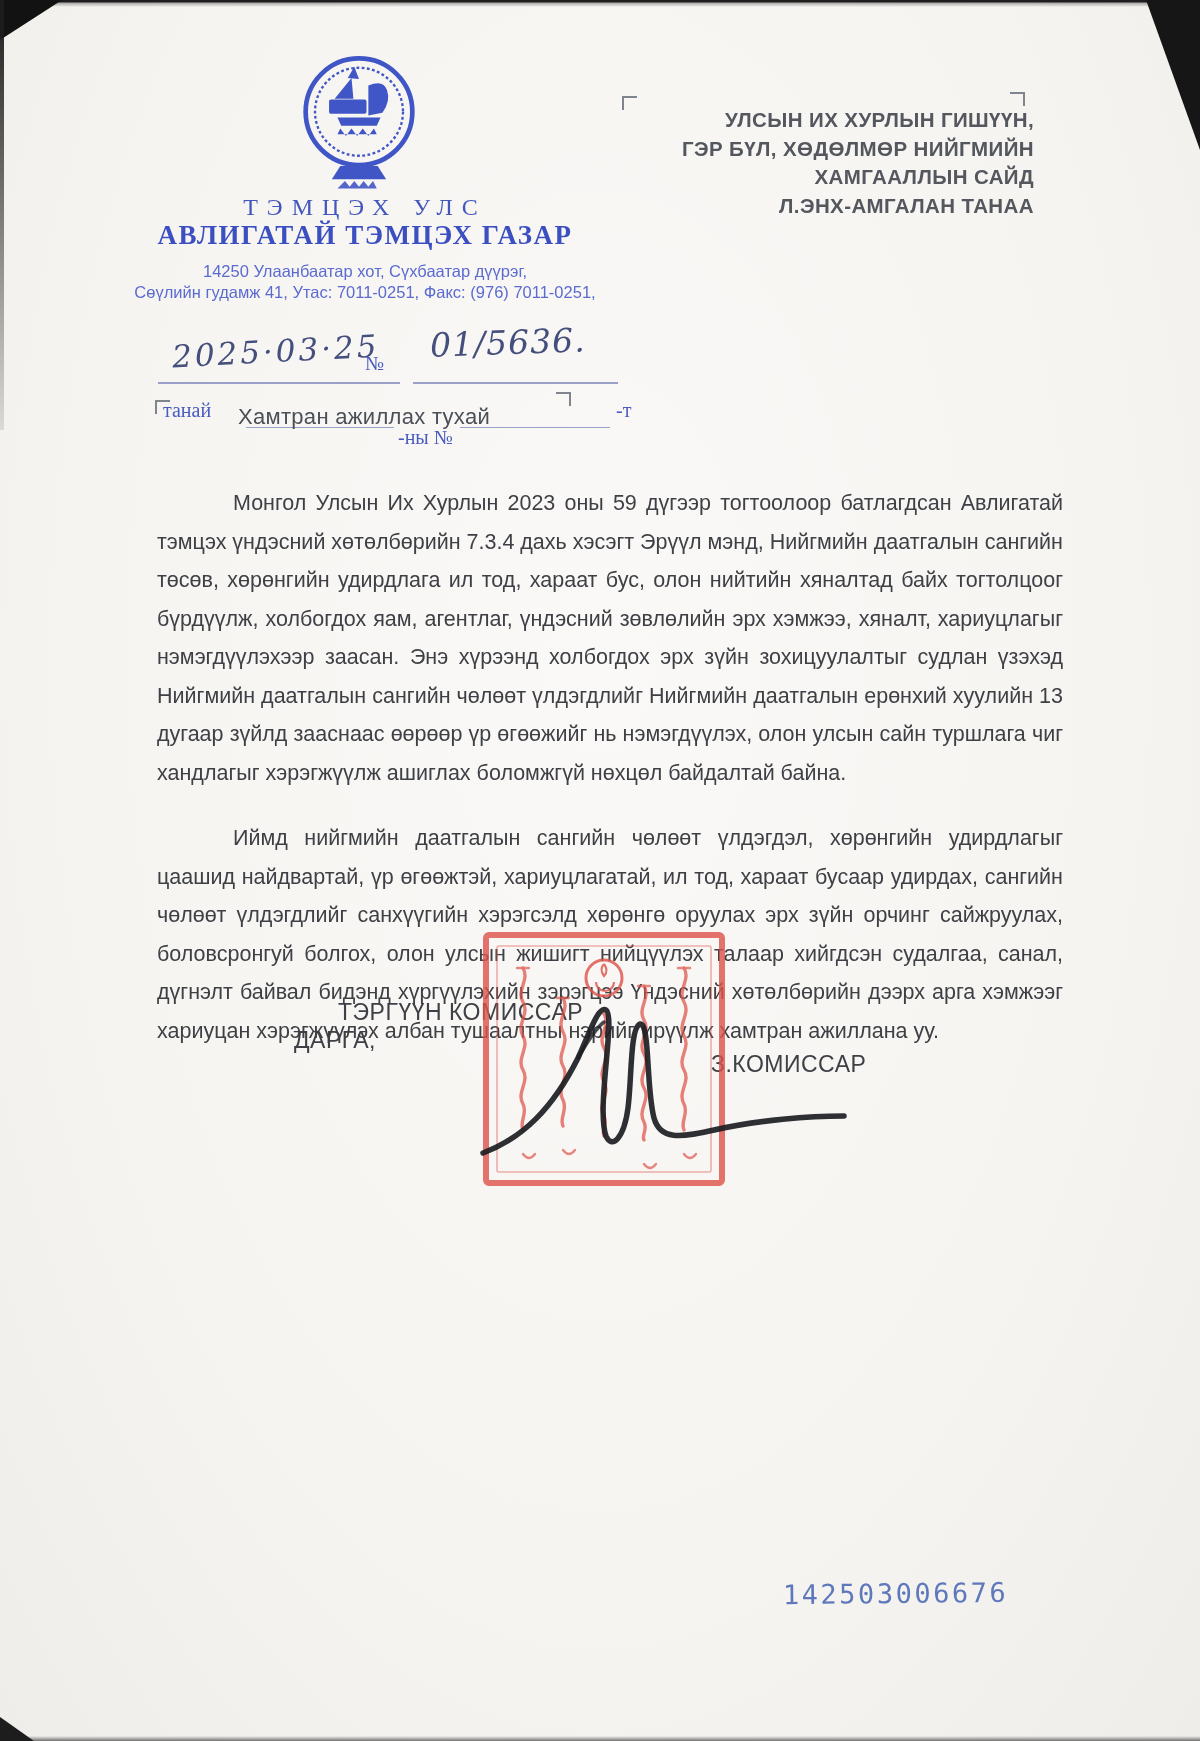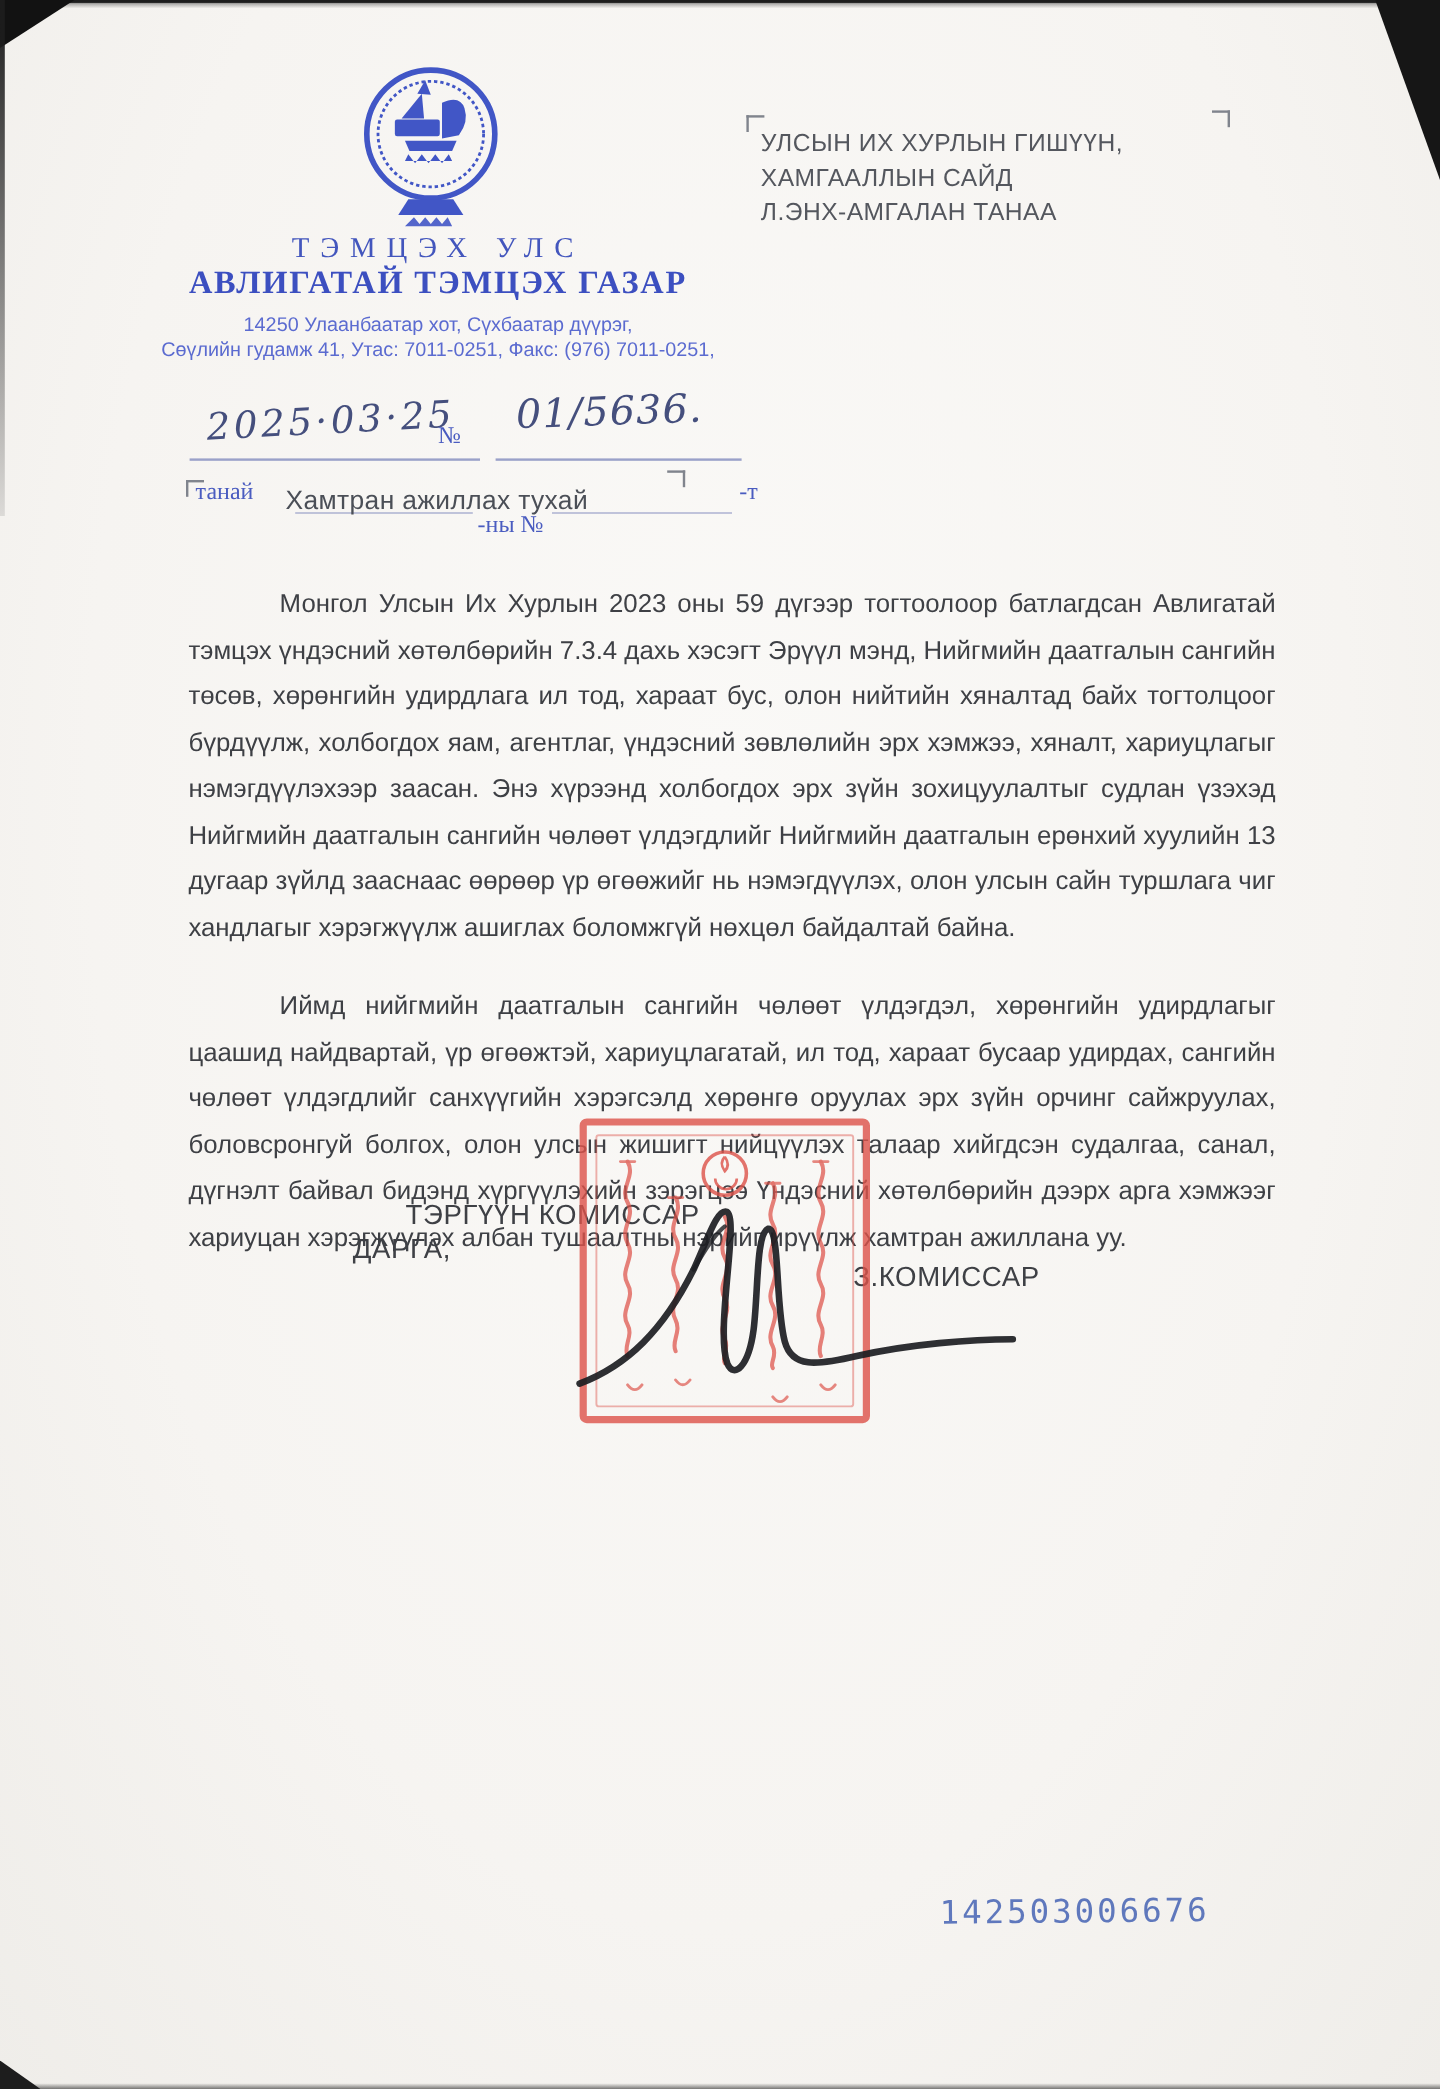--- a/index.html
+++ b/index.html
@@ -51,22 +51,22 @@
   
   .bracket{width:13px;height:12px;border-color:#80848d;}
   .bl-tl{border-left:2px solid #80848d;border-top:2px solid #80848d;}
   .bl-tr{border-right:2px solid #80848d;border-top:2px solid #80848d;}
   .r-br-l{left:622px;top:96px;}
   .r-br-r{left:1010px;top:92px;}
   .s-br-l{left:155px;top:400px;}
   .s-br-r{left:556px;top:392px;}
 
   
-  .recipient{left:634px;top:106px;width:400px;text-align:left;
-    font-size:20.5px;font-weight:normal;line-height:28.5px;color:#54575e;letter-spacing:.4px;}
+  .recipient{left:634px;top:106px;width:400px;text-align:right;
+    font-size:20.5px;font-weight:bold;line-height:28.5px;color:#54575e;letter-spacing:.4px;}
 
   
   .subject{left:238px;top:404px;font-size:22px;color:#4b4f57;letter-spacing:.3px;}
 
   
   .body-text{left:157px;top:484px;width:906px;color:#3e4045;}
   .body-text p{margin:0;font-size:21.5px;line-height:38.5px;text-align:justify;text-indent:76px;}
   .body-text p + p{margin-top:27px;}
 
   
@@ -124,20 +124,21 @@
   <div class="abs ref-label tanay">танай</div>
   <div class="abs uline uline3"></div>
   <div class="abs ref-label ny-no">-ны №</div>
   <div class="abs uline uline4"></div>
   <div class="abs ref-label t-suffix">-т</div>
 
   <div class="abs bracket bl-tl r-br-l"></div>
   <div class="abs bracket bl-tr r-br-r"></div>
   <div class="abs recipient">
     <div>УЛСЫН ИХ ХУРЛЫН ГИШҮҮН,</div>
+    <div>ГЭР БҮЛ, ХӨДӨЛМӨР НИЙГМИЙН</div>
     <div>ХАМГААЛЛЫН САЙД</div>
     <div>Л.ЭНХ-АМГАЛАН ТАНАА</div>
   </div>
 
   <div class="abs bracket bl-tl s-br-l"></div>
   <div class="abs bracket bl-tr s-br-r"></div>
   <div class="abs subject">Хамтран ажиллах тухай</div>
 
   <div class="abs body-text">
     <p>Монгол Улсын Их Хурлын 2023 оны 59 дүгээр тогтоолоор батлагдсан Авлигатай тэмцэх үндэсний хөтөлбөрийн 7.3.4 дахь хэсэгт Эрүүл мэнд, Нийгмийн даатгалын сангийн төсөв, хөрөнгийн удирдлага ил тод, хараат бус, олон нийтийн хяналтад байх тогтолцоог бүрдүүлж, холбогдох яам, агентлаг, үндэсний зөвлөлийн эрх хэмжээ, хяналт, хариуцлагыг нэмэгдүүлэхээр заасан. Энэ хүрээнд холбогдох эрх зүйн зохицуулалтыг судлан үзэхэд Нийгмийн даатгалын сангийн чөлөөт үлдэгдлийг Нийгмийн даатгалын ерөнхий хуулийн 13 дугаар зүйлд зааснаас өөрөөр үр өгөөжийг нь нэмэгдүүлэх, олон улсын сайн туршлага чиг хандлагыг хэрэгжүүлж ашиглах боломжгүй нөхцөл байдалтай байна.</p>

